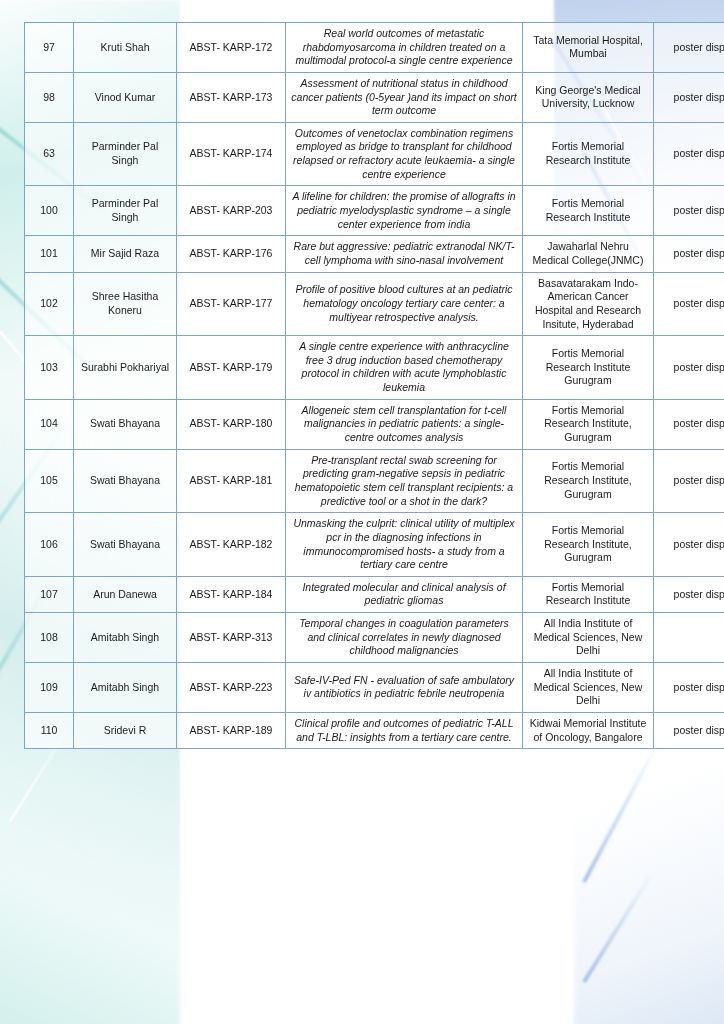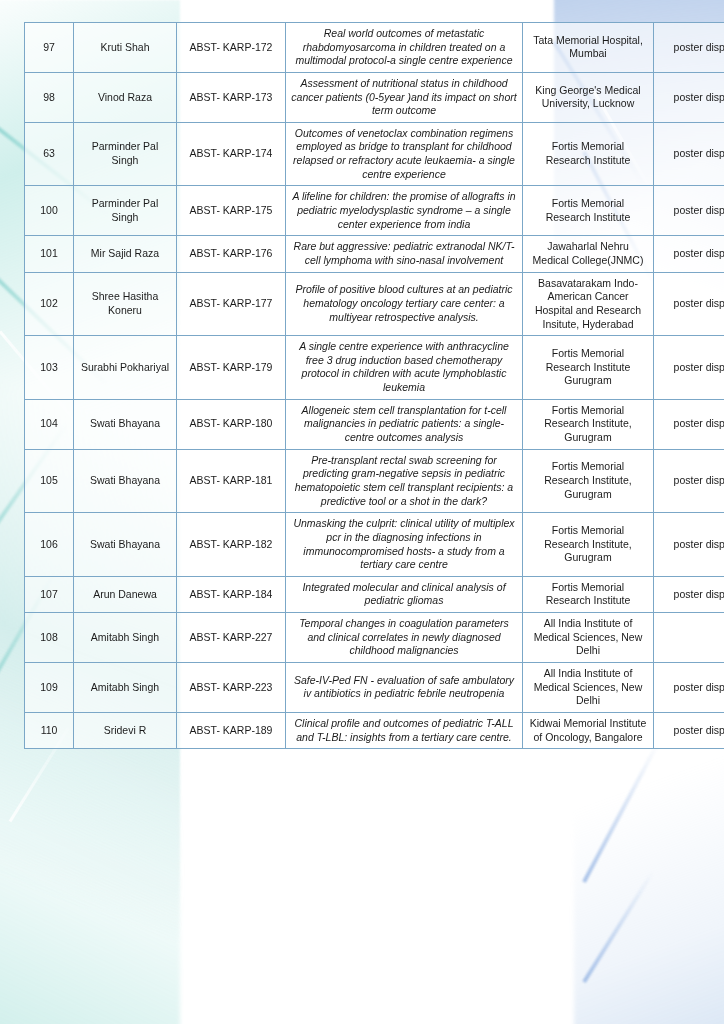--- a/index.html
+++ b/index.html
@@ -148,40 +148,40 @@
         <td class="col-sr">97</td>
         <td class="col-name">Kruti Shah</td>
         <td class="col-code">ABST- KARP-172</td>
         <td class="col-title">Real world outcomes of metastatic rhabdomyosarcoma in children treated on a multimodal protocol-a single centre experience</td>
         <td class="col-inst">Tata Memorial Hospital, Mumbai</td>
         <td class="col-mode">poster display</td>
       </tr>
 
       <tr>
         <td class="col-sr">98</td>
-        <td class="col-name">Vinod Raza</td>
+        <td class="col-name">Vinod Kumar</td>
         <td class="col-code">ABST- KARP-173</td>
         <td class="col-title">Assessment of nutritional status in childhood cancer patients (0-5year )and its impact on short term outcome</td>
         <td class="col-inst">King George's Medical University, Lucknow</td>
         <td class="col-mode">poster display</td>
       </tr>
 
       <tr>
         <td class="col-sr">63</td>
         <td class="col-name">Parminder Pal Singh</td>
         <td class="col-code">ABST- KARP-174</td>
         <td class="col-title">Outcomes of venetoclax combination regimens employed as bridge to transplant for childhood relapsed or refractory acute leukaemia- a single centre experience</td>
         <td class="col-inst">Fortis Memorial Research Institute</td>
         <td class="col-mode">poster display</td>
       </tr>
 
       <tr>
         <td class="col-sr">100</td>
         <td class="col-name">Parminder Pal Singh</td>
-        <td class="col-code">ABST- KARP-175</td>
+        <td class="col-code">ABST- KARP-203</td>
         <td class="col-title">A lifeline for children: the promise of allografts in pediatric myelodysplastic syndrome – a single center experience from india</td>
         <td class="col-inst">Fortis Memorial Research Institute</td>
         <td class="col-mode">poster display</td>
       </tr>
 
       <tr>
         <td class="col-sr">101</td>
         <td class="col-name">Mir Sajid Raza</td>
         <td class="col-code">ABST- KARP-176</td>
         <td class="col-title">Rare but aggressive: pediatric extranodal NK/T-cell lymphoma with sino-nasal involvement</td>
@@ -239,21 +239,21 @@
         <td class="col-name">Arun Danewa</td>
         <td class="col-code">ABST- KARP-184</td>
         <td class="col-title">Integrated molecular and clinical analysis of pediatric gliomas</td>
         <td class="col-inst">Fortis Memorial Research Institute</td>
         <td class="col-mode">poster display</td>
       </tr>
 
       <tr>
         <td class="col-sr">108</td>
         <td class="col-name">Amitabh Singh</td>
-        <td class="col-code">ABST- KARP-227</td>
+        <td class="col-code">ABST- KARP-313</td>
         <td class="col-title">Temporal changes in coagulation parameters and clinical correlates in newly diagnosed childhood malignancies</td>
         <td class="col-inst">All India Institute of Medical Sciences, New Delhi</td>
         <td class="col-mode"></td>
       </tr>
 
       <tr>
         <td class="col-sr">109</td>
         <td class="col-name">Amitabh Singh</td>
         <td class="col-code">ABST- KARP-223</td>
         <td class="col-title">Safe-IV-Ped FN - evaluation of safe ambulatory iv antibiotics in pediatric febrile neutropenia</td>

